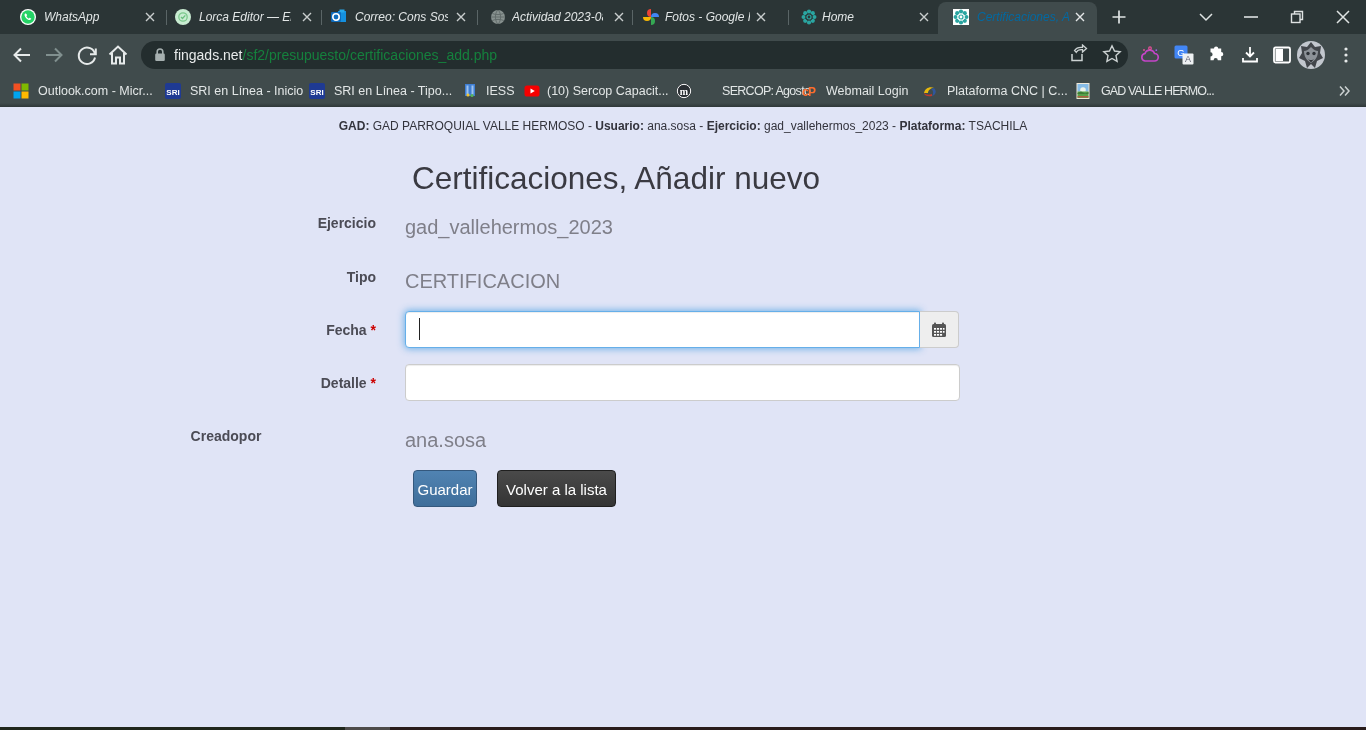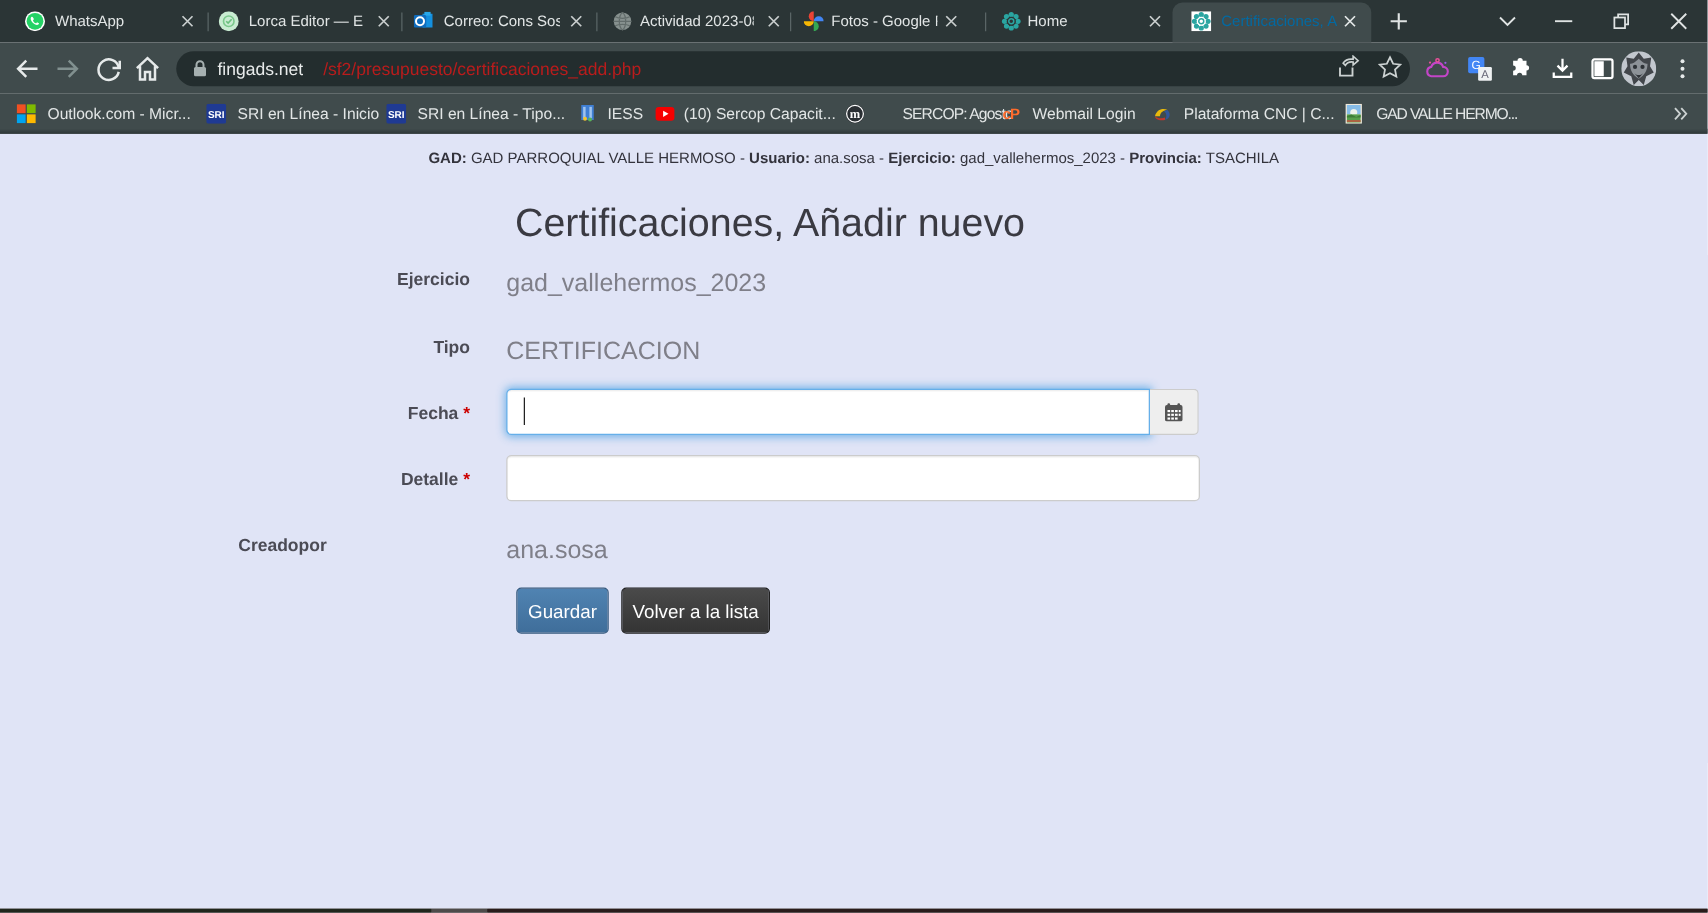--- a/index.html
+++ b/index.html
@@ -4,21 +4,21 @@
 <style>
   html,body{margin:0;padding:0;width:1366px;height:730px;overflow:hidden;
     font-family:"Liberation Sans",sans-serif;}
   .abs{position:absolute;}
   
   #tabstrip{position:absolute;left:0;top:0;width:1366px;height:34px;background:#2b3536;}
   #toolbar{position:absolute;left:0;top:34px;width:1366px;height:41px;background:#404b4c;}
   #bookmarks{position:absolute;left:0;top:75px;width:1366px;height:32px;background:#404b4c;}
   #page{position:absolute;left:0;top:107px;width:1366px;height:620px;background:#e0e4f6;}
   #taskbar{position:absolute;left:0;top:727px;width:1366px;height:3px;background:#241c1b;}
-  .tabtext{position:absolute;top:0;height:34px;line-height:34px;font-size:12px;color:#e2e6e6;white-space:nowrap;overflow:hidden;}
+  .tabtext{position:absolute;top:0;height:34px;line-height:34px;font-size:12px;color:#e2e6e6;white-space:nowrap;overflow:hidden;font-style:italic;}
   .tabsep{position:absolute;top:10px;width:1px;height:15px;background:#5a6566;}
   .tclose{position:absolute;top:11px;width:12px;height:12px;}
   .ticon{position:absolute;top:9px;width:16px;height:16px;}
   .bicon{position:absolute;top:83px;width:16px;height:16px;}
   .btext{position:absolute;top:75px;height:32px;line-height:32px;font-size:12.5px;color:#e2e6e6;white-space:nowrap;}
   .toolico{position:absolute;top:43px;width:24px;height:24px;}
   
   #gadline{position:absolute;left:0;top:119px;width:1366px;text-align:center;font-size:12px;color:#33333c;}
   #title{position:absolute;left:0;top:160px;width:1232px;text-align:center;font-size:31.5px;color:#3a3a42;}
   .flabel{position:absolute;width:300px;text-align:right;font-weight:bold;font-size:14px;color:#4b4b55;}
@@ -27,21 +27,21 @@
   #fecha{position:absolute;left:405px;top:311px;width:503px;height:23px;background:#fff;
      border:1px solid #66afe9;border-radius:4px 0 0 4px;padding:6px 0 6px 10px;
      box-shadow:inset 0 1px 1px rgba(0,0,0,.075),0 0 7px 1px rgba(93,169,229,.85);outline:none;}
   #fechaaddon{position:absolute;left:920px;top:311px;width:38px;height:35px;background:#eee;
      border:1px solid #ccc;border-left:none;border-radius:0 4px 4px 0;}
   #detalle{position:absolute;left:405px;top:364px;width:543px;height:23px;background:#fff;
      border:1px solid #ccc;border-radius:4px;padding:6px 0 6px 10px;
      box-shadow:inset 0 1px 1px rgba(0,0,0,.075);}
   .btn{position:absolute;top:470px;height:37px;border-radius:4px;color:#fff;font-size:15px;
      text-align:center;line-height:37px;}
-  #btn1{left:413px;width:74px;background:linear-gradient(#5083b2,#3f6e9a);border:1px solid #34587d;box-sizing:border-box;}
+  #btn1{left:413px;width:64px;background:linear-gradient(#5083b2,#3f6e9a);border:1px solid #34587d;box-sizing:border-box;}
   #btn2{left:497px;width:119px;background:linear-gradient(#4a4a4a,#343434);border:1px solid #1f1f1f;box-sizing:border-box;}
 </style>
 </head>
 <body>
 <div id="page"></div>
 <div id="tabstrip"></div>
 <div id="toolbar"></div>
 <div id="bookmarks"></div>
 <div id="taskbar">
   <div class="abs" style="left:0;top:0;width:345px;height:3px;background:#20261c;"></div>
@@ -186,21 +186,21 @@
   <svg class="toolico" style="left:106px;" viewBox="0 0 24 24">
       <path d="M3.5 11.5 L12 3.5 L20.5 11.5 M6 10 L6 20.5 L10 20.5 L10 14.5 L14 14.5 L14 20.5 L18 20.5 L18 10" fill="none" stroke="#e6eaea" stroke-width="2"></path>
     </svg>
 
   <div class="abs" style="left:141px;top:41px;width:987px;height:28px;border-radius:14px;background:#232d2e;"></div>
 
   <svg class="abs" style="left:152px;top:47px;width:16px;height:16px;" viewBox="0 0 16 16">
     <rect x="3.2" y="6.6" width="9.6" height="7.4" rx="1.2" fill="#a6b0b0"></rect>
     <path d="M5.2 7 L5.2 4.8 A2.8 2.8 0 0 1 10.8 4.8 L10.8 7" fill="none" stroke="#a6b0b0" stroke-width="1.6"></path>
   </svg>
-  <div class="abs" style="left:174px;top:41px;height:28px;line-height:28px;font-size:14px;color:#e8ebeb;white-space:nowrap;">fingads.net<span style="color:#b91c1c;margin-left:16px;">/sf2/presupuesto/certificaciones_add.php</span></div>
+  <div class="abs" style="left:174px;top:41px;height:28px;line-height:28px;font-size:14px;color:#e8ebeb;white-space:nowrap;">fingads.net<span style="color:#15803d;">/sf2/presupuesto/certificaciones_add.php</span></div>
 
   <svg class="abs" style="left:1068px;top:44px;width:20px;height:20px;" viewBox="0 0 20 20">
     <path d="M4 10 L4 16.5 L14 16.5 L14 10" fill="none" stroke="#ccd2d2" stroke-width="1.5"></path>
     <path d="M6.5 6.5 C8.5 3.5 11 3 14.5 3.4 L14.5 1 L18.5 4.5 L14.5 8 L14.5 5.6 C11.5 5.3 9.5 6 8.3 8.3 Z" fill="none" stroke="#ccd2d2" stroke-width="1.3"></path>
   </svg>
 
   <svg class="abs" style="left:1102px;top:44px;width:20px;height:20px;" viewBox="0 0 20 20">
     <path d="M10 1.8 L12.5 7 L18.2 7.7 L14 11.6 L15.1 17.3 L10 14.5 L4.9 17.3 L6 11.6 L1.8 7.7 L7.5 7 Z" fill="none" stroke="#ccd2d2" stroke-width="1.4"></path>
   </svg>
 
@@ -314,21 +314,21 @@
       <rect x="2.5" y="13.2" width="11" height="1.2" fill="#c94f40"></rect>
   </svg>
   <div class="btext" style="left:1101px;letter-spacing:-0.9px;">GAD VALLE HERMO...</div>
 
   <svg class="abs" style="left:1337px;top:84px;width:14px;height:14px;" viewBox="0 0 14 14">
     <path d="M3 2.5 L7 7 L3 11.5 M8 2.5 L12 7 L8 11.5" fill="none" stroke="#ccd2d2" stroke-width="1.5"></path>
   </svg>
   <div class="abs" style="left:0;top:103px;width:1366px;height:4px;background:linear-gradient(#404b4c,#2e3738);"></div>
 </div>
 
-<div id="gadline"><b>GAD:</b> GAD PARROQUIAL VALLE HERMOSO - <b>Usuario:</b> ana.sosa - <b>Ejercicio:</b> gad_vallehermos_2023 - <b>Provincia:</b> TSACHILA</div>
+<div id="gadline"><b>GAD:</b> GAD PARROQUIAL VALLE HERMOSO - <b>Usuario:</b> ana.sosa - <b>Ejercicio:</b> gad_vallehermos_2023 - <b>Plataforma:</b> TSACHILA</div>
 <div id="title">Certificaciones, Añadir nuevo</div>
 <div class="flabel" style="left:76px;top:215px;">Ejercicio</div>
 <div class="fval" style="top:216px;">gad_vallehermos_2023</div>
 <div class="flabel" style="left:76px;top:269px;">Tipo</div>
 <div class="fval" style="top:270px;">CERTIFICACION</div>
 <div class="flabel" style="left:76px;top:322px;">Fecha <span class="req">*</span></div>
 <input id="fecha" type="text" style="">
 <div class="abs" style="left:419px;top:318px;width:1px;height:22px;background:#222;"></div>
 <div id="fechaaddon">
   <svg class="abs" style="left:11px;top:10px;width:16px;height:16px;" viewBox="0 0 16 16">

